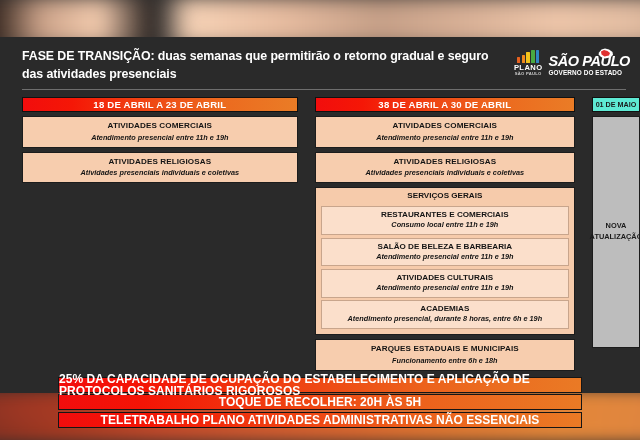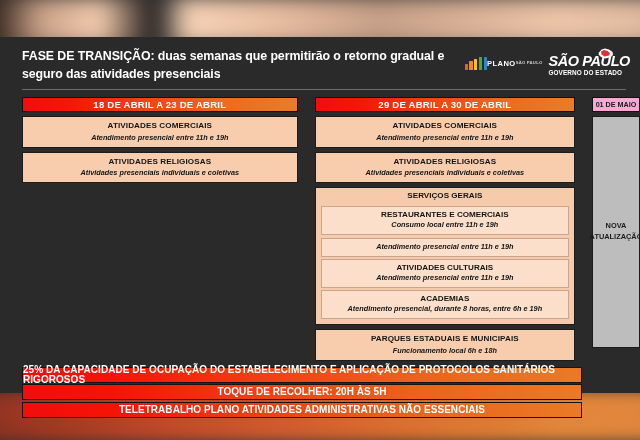--- a/index.html
+++ b/index.html
@@ -77,21 +77,21 @@
     line-height: 1.42;
     letter-spacing: -0.1px;
     padding-top: 2px;
   }
   .logos {
     display: flex;
     align-items: center;
     gap: 6px;
     padding-top: 3px;
   }
-  .plano-logo { display: flex; flex-direction: row; align-items: center; }
+  .plano-logo { display: flex; flex-direction: column; align-items: center; }
   .plano-bars { display: flex; align-items: flex-end; gap: 1.4px; height: 13px; }
   .plano-bars i { display: block; width: 3.4px; border-radius: .5px; }
   .plano-bars i:nth-child(1){ height: 6px;  background: #e8621f; }
   .plano-bars i:nth-child(2){ height: 8.5px;background: #f08a1d; }
   .plano-bars i:nth-child(3){ height: 11px; background: #f2c31b; }
   .plano-bars i:nth-child(4){ height: 13px; background: #49a942; }
   .plano-bars i:nth-child(5){ height: 13px; background: #2f86c5; }
   .plano-word {
     color: #fff; font-size: 7.6px; font-weight: bold;
     letter-spacing: .4px; margin-top: 1px; line-height: 1;
@@ -138,21 +138,21 @@
     font-weight: bold;
     letter-spacing: .2px;
     display: flex;
     align-items: center;
     justify-content: center;
     line-height: 1;
     text-align: center;
   }
   .date-bar-gray {
     height: 15px;
-    background: #f9a8d4;
+    background: #5eead4;
     border: 1px solid #111;
     color: #1a1a1a;
     font-size: 7.2px;
     font-weight: bold;
     display: flex; align-items: center; justify-content: center;
     line-height: 1;
   }
 
   .box {
     background: #f7cdae;
@@ -229,27 +229,28 @@
     margin: 6px 0 0 22px;
     width: 560px;
   }
   .rule {
     height: 16px;
     background: linear-gradient(90deg, #f20d0d 0%, #f41405 16%, #ef3f11 42%, #ec621c 70%, #ea7a25 100%);
     border: 1px solid #151515;
     border-top-width: 1px;
     margin-top: 1.5px;
     color: #ffffff;
-    font-size: 10px;
+    font-size: 12px;
     font-weight: bold;
     letter-spacing: .05px;
     display: flex;
     align-items: center;
     justify-content: center;
     line-height: 1;
+    margin-left: 36px;
   }
   .rule:first-child { margin-top: 0; }
 </style>
 </head>
 <body>
 
 <div id="backdrop">
   <div class="bd-top"></div>
   <div class="bd-bottom"></div>
 </div>
@@ -291,52 +292,53 @@
         <div class="t">ATIVIDADES COMERCIAIS</div>
         <div class="s">Atendimento presencial entre 11h e 19h</div>
       </div>
       <div class="box">
         <div class="t">ATIVIDADES RELIGIOSAS</div>
         <div class="s">Atividades presenciais individuais e coletivas</div>
       </div>
     </div>
 
     <div class="col-mid">
-      <div class="date-bar">29 DE ABRIL A 30 DE ABRIL</div>
+      <div class="date-bar">38 DE ABRIL A 30 DE ABRIL</div>
       <div class="box">
         <div class="t">ATIVIDADES COMERCIAIS</div>
         <div class="s">Atendimento presencial entre 11h e 19h</div>
       </div>
       <div class="box">
         <div class="t">ATIVIDADES RELIGIOSAS</div>
         <div class="s">Atividades presenciais individuais e coletivas</div>
       </div>
 
       <div class="group">
         <div class="group-title">SERVIÇOS GERAIS</div>
         <div class="subbox">
           <div class="t">RESTAURANTES E COMERCIAIS</div>
           <div class="s">Consumo local entre 11h e 19h</div>
         </div>
         <div class="subbox">
+          <div class="t">SALÃO DE BELEZA E BARBEARIA</div>
           <div class="s">Atendimento presencial entre 11h e 19h</div>
         </div>
         <div class="subbox">
           <div class="t">ATIVIDADES CULTURAIS</div>
           <div class="s">Atendimento presencial entre 11h e 19h</div>
         </div>
         <div class="subbox">
           <div class="t">ACADEMIAS</div>
           <div class="s">Atendimento presencial, durante 8 horas, entre 6h e 19h</div>
         </div>
       </div>
 
       <div class="box">
         <div class="t">PARQUES ESTADUAIS E MUNICIPAIS</div>
-        <div class="s">Funcionamento local 6h e 18h</div>
+        <div class="s">Funcionamento entre 6h e 18h</div>
       </div>
     </div>
 
     <div class="col-right">
       <div class="date-bar-gray">01 DE MAIO</div>
       <div class="gray-panel">
         <span style="white-space: pre-line;">NOVA
 ATUALIZAÇÃO</span>
       </div>
     </div>

